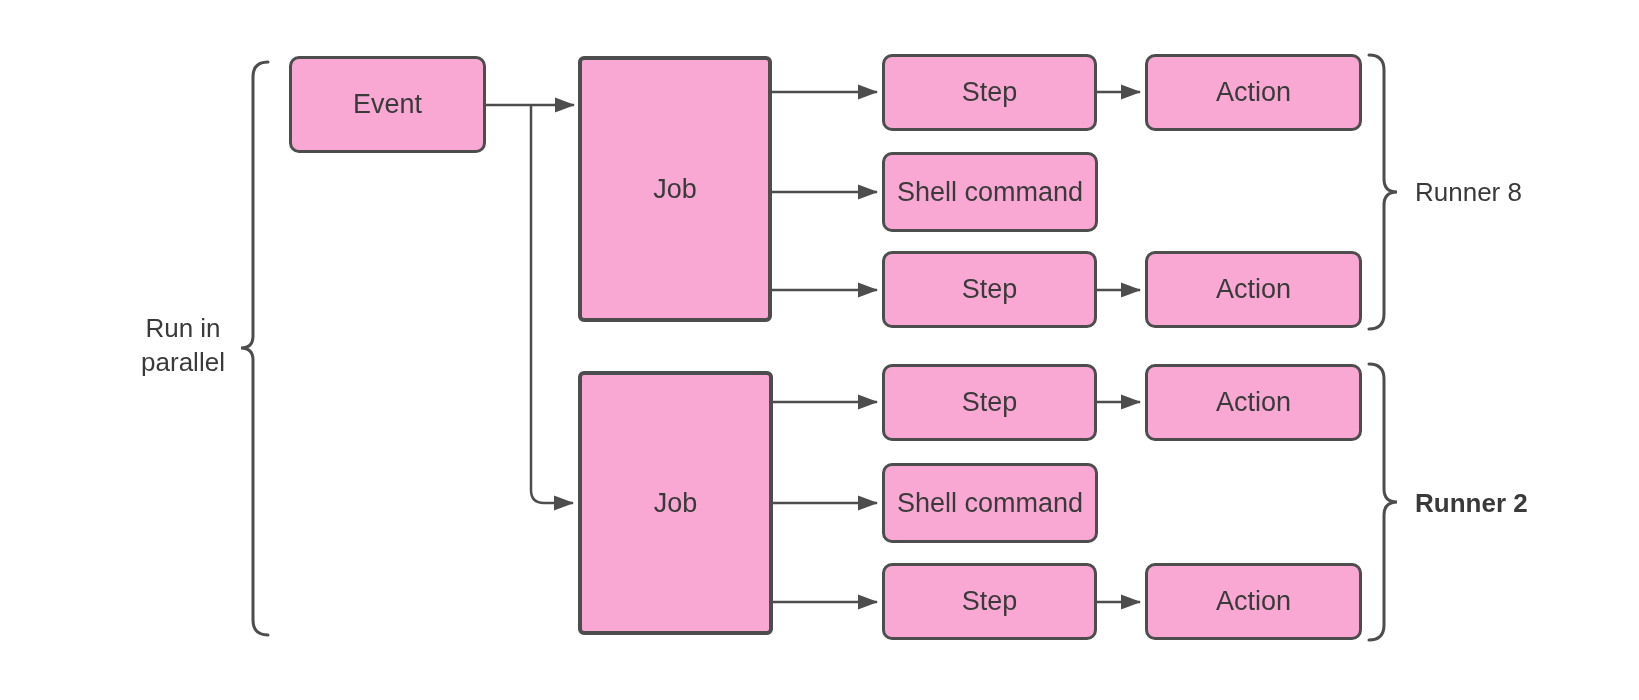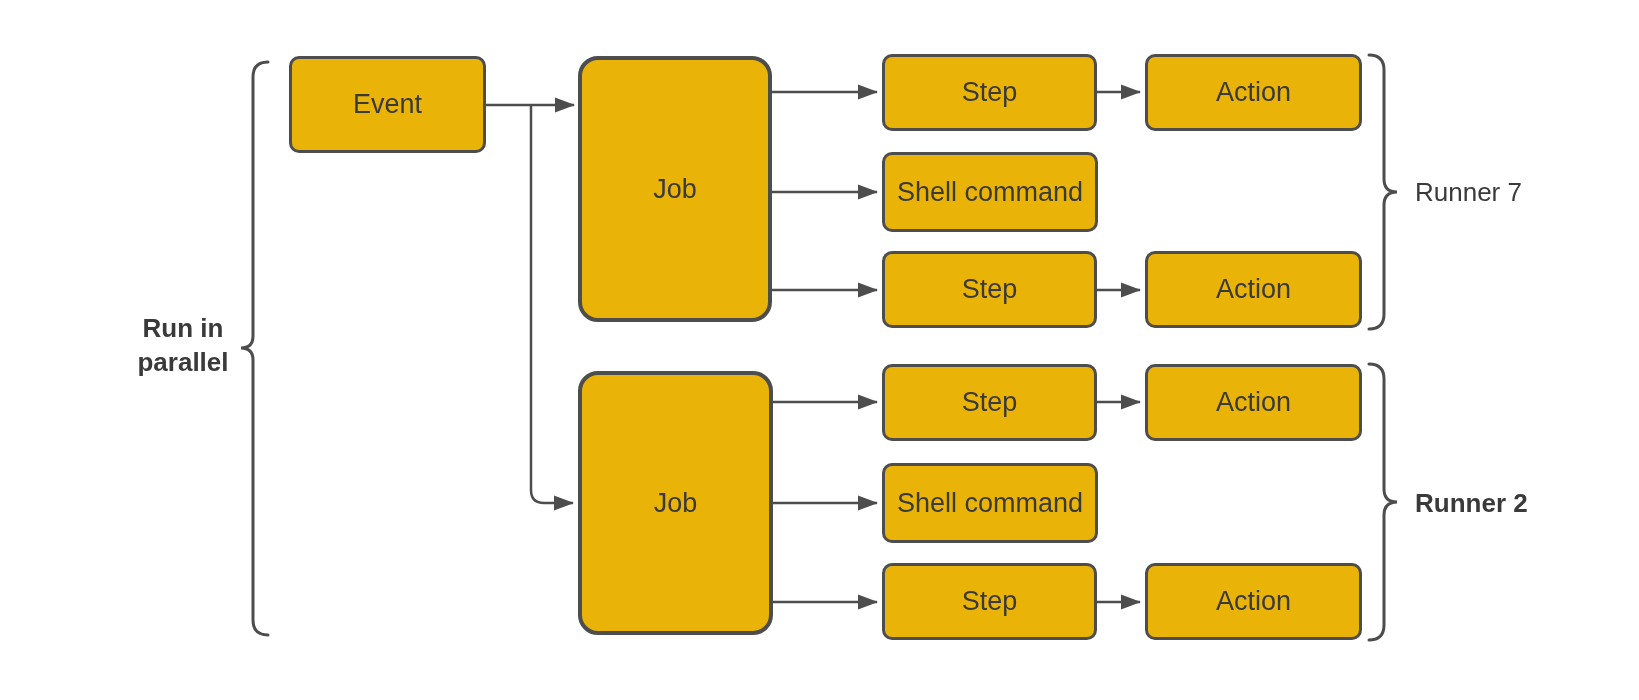--- a/index.html
+++ b/index.html
@@ -35,41 +35,41 @@
   }
   .edges path.brace {
     fill: none;
     stroke: var(--stroke);
     stroke-width: 3;
     stroke-linecap: round;
   }
   .edges .arrowhead { fill: var(--stroke); }
   .box {
     position: absolute;
-    background: #eab308;
+    background: #f9a8d4;
     border: 3px solid var(--stroke);
     border-radius: 10px;
     display: flex;
     align-items: center;
     justify-content: center;
     font-size: 27px;
     color: var(--text);
     white-space: nowrap;
   }
   .box.job {
     border-width: 4px;
-    border-radius: 20px;
+    border-radius: 6px;
   }
   .annotation {
     position: absolute;
     color: var(--text);
     font-size: 26px;
     line-height: 34px;
   }
-  .annotation.center { text-align: center; font-weight: bold; }
+  .annotation.center { text-align: center; }
 </style>
 </head>
 <body>
 
 <div class="canvas">
 
   <svg class="edges" viewBox="0 0 1639 700" xmlns="http://www.w3.org/2000/svg">
     <defs>
       <marker id="arrow" markerUnits="userSpaceOnUse" markerWidth="22" markerHeight="17" refX="20" refY="8.5" orient="auto">
         <path class="arrowhead" d="M1,1 L21,8.5 L1,16 Z"></path>
@@ -94,21 +94,21 @@
     <path class="line" marker-end="url(#arrow)" d="M1097,602 L1140,602"></path>
 
     <path class="brace" d="M268,62 Q253,62 253,77 L253,336 Q253,348 241,348 Q253,348 253,360 L253,620 Q253,635 268,635"></path>
 
     <path class="brace" d="M1369,55 Q1384,55 1384,70 L1384,179 Q1384,192 1397,192 Q1384,192 1384,205 L1384,314 Q1384,329 1369,329"></path>
 
     <path class="brace" d="M1369,364 Q1384,364 1384,379 L1384,489 Q1384,502 1397,502 Q1384,502 1384,515 L1384,625 Q1384,640 1369,640"></path>
   </svg>
 
   <div class="annotation center" style="left:122px; top:311px; width:122px;">Run in parallel</div>
-  <div class="annotation" style="left:1415px; top:175px;">Runner 7</div>
+  <div class="annotation" style="left:1415px; top:175px;">Runner 8</div>
   <div class="annotation" style="left:1415px; top:486px;font-weight:bold;">Runner 2</div>
 
   <div class="box" style="left:289px; top:56px; width:197px; height:97px;">Event</div>
 
   <div class="box job" style="left:578px; top:56px; width:194px; height:266px;">Job</div>
   <div class="box job" style="left:578px; top:371px; width:195px; height:264px;">Job</div>
 
   <div class="box" style="left:882px; top:54px; width:215px; height:77px;">Step</div>
   <div class="box" style="left:1145px; top:54px; width:217px; height:77px;">Action</div>
   <div class="box" style="left:882px; top:152px; width:216px; height:80px;">Shell command</div>

